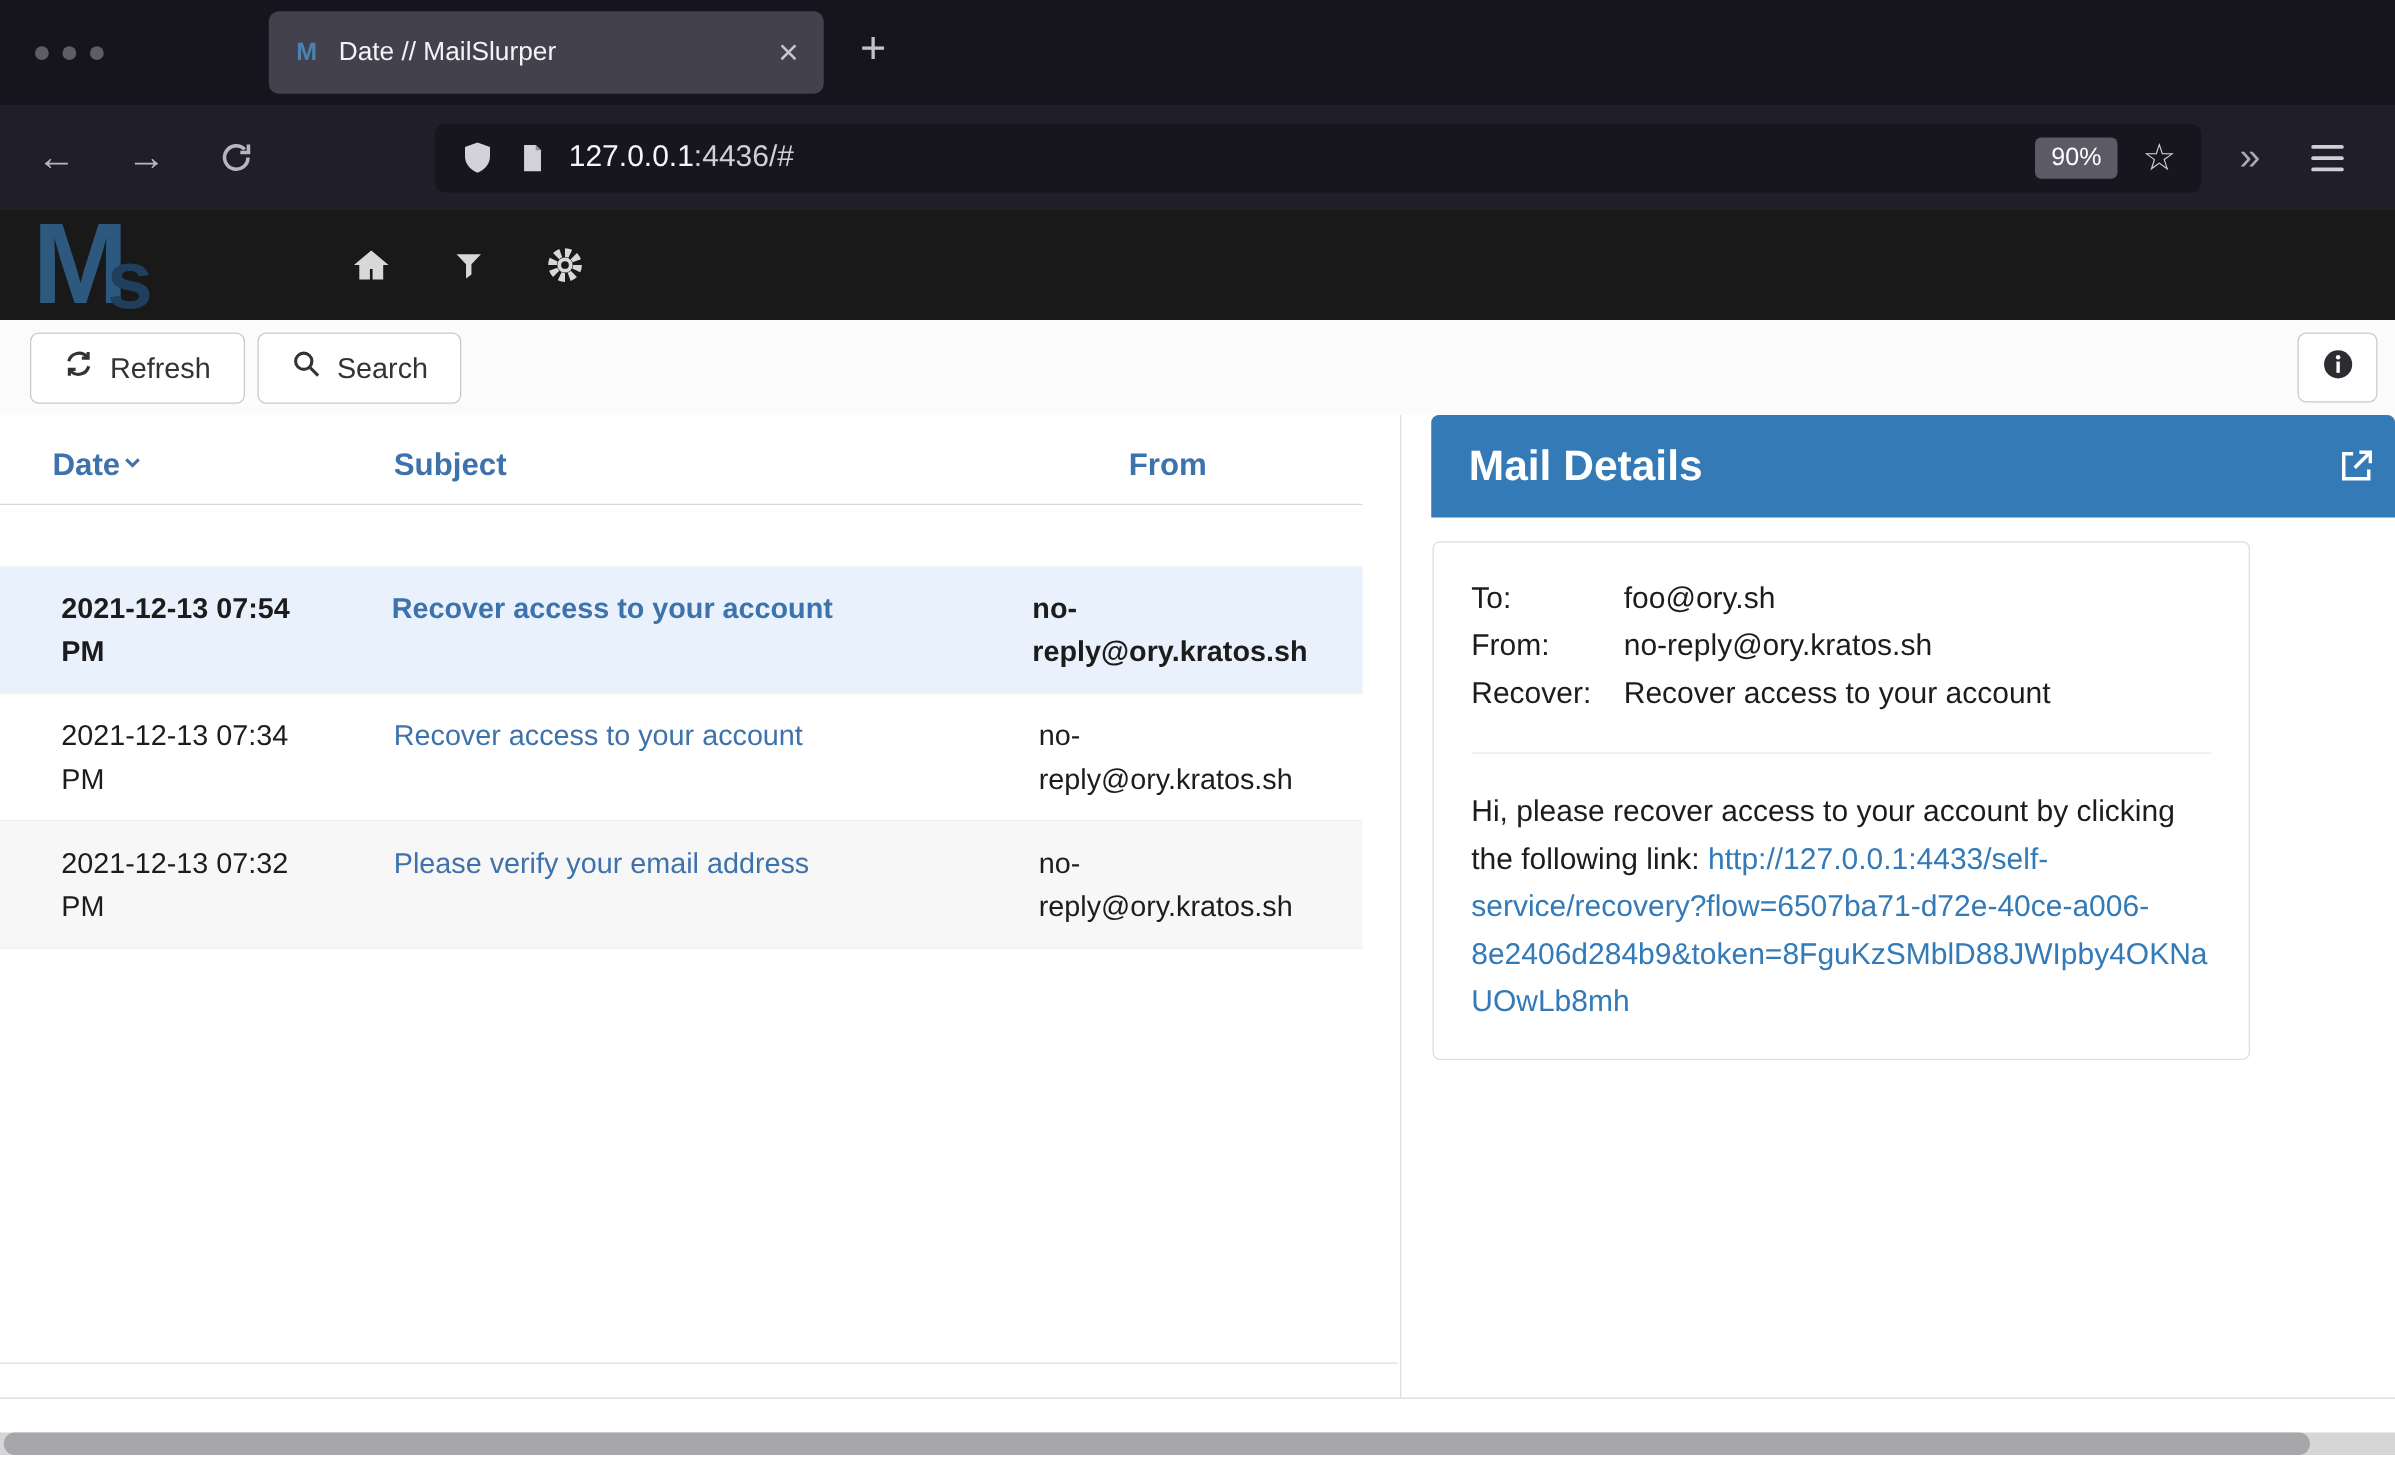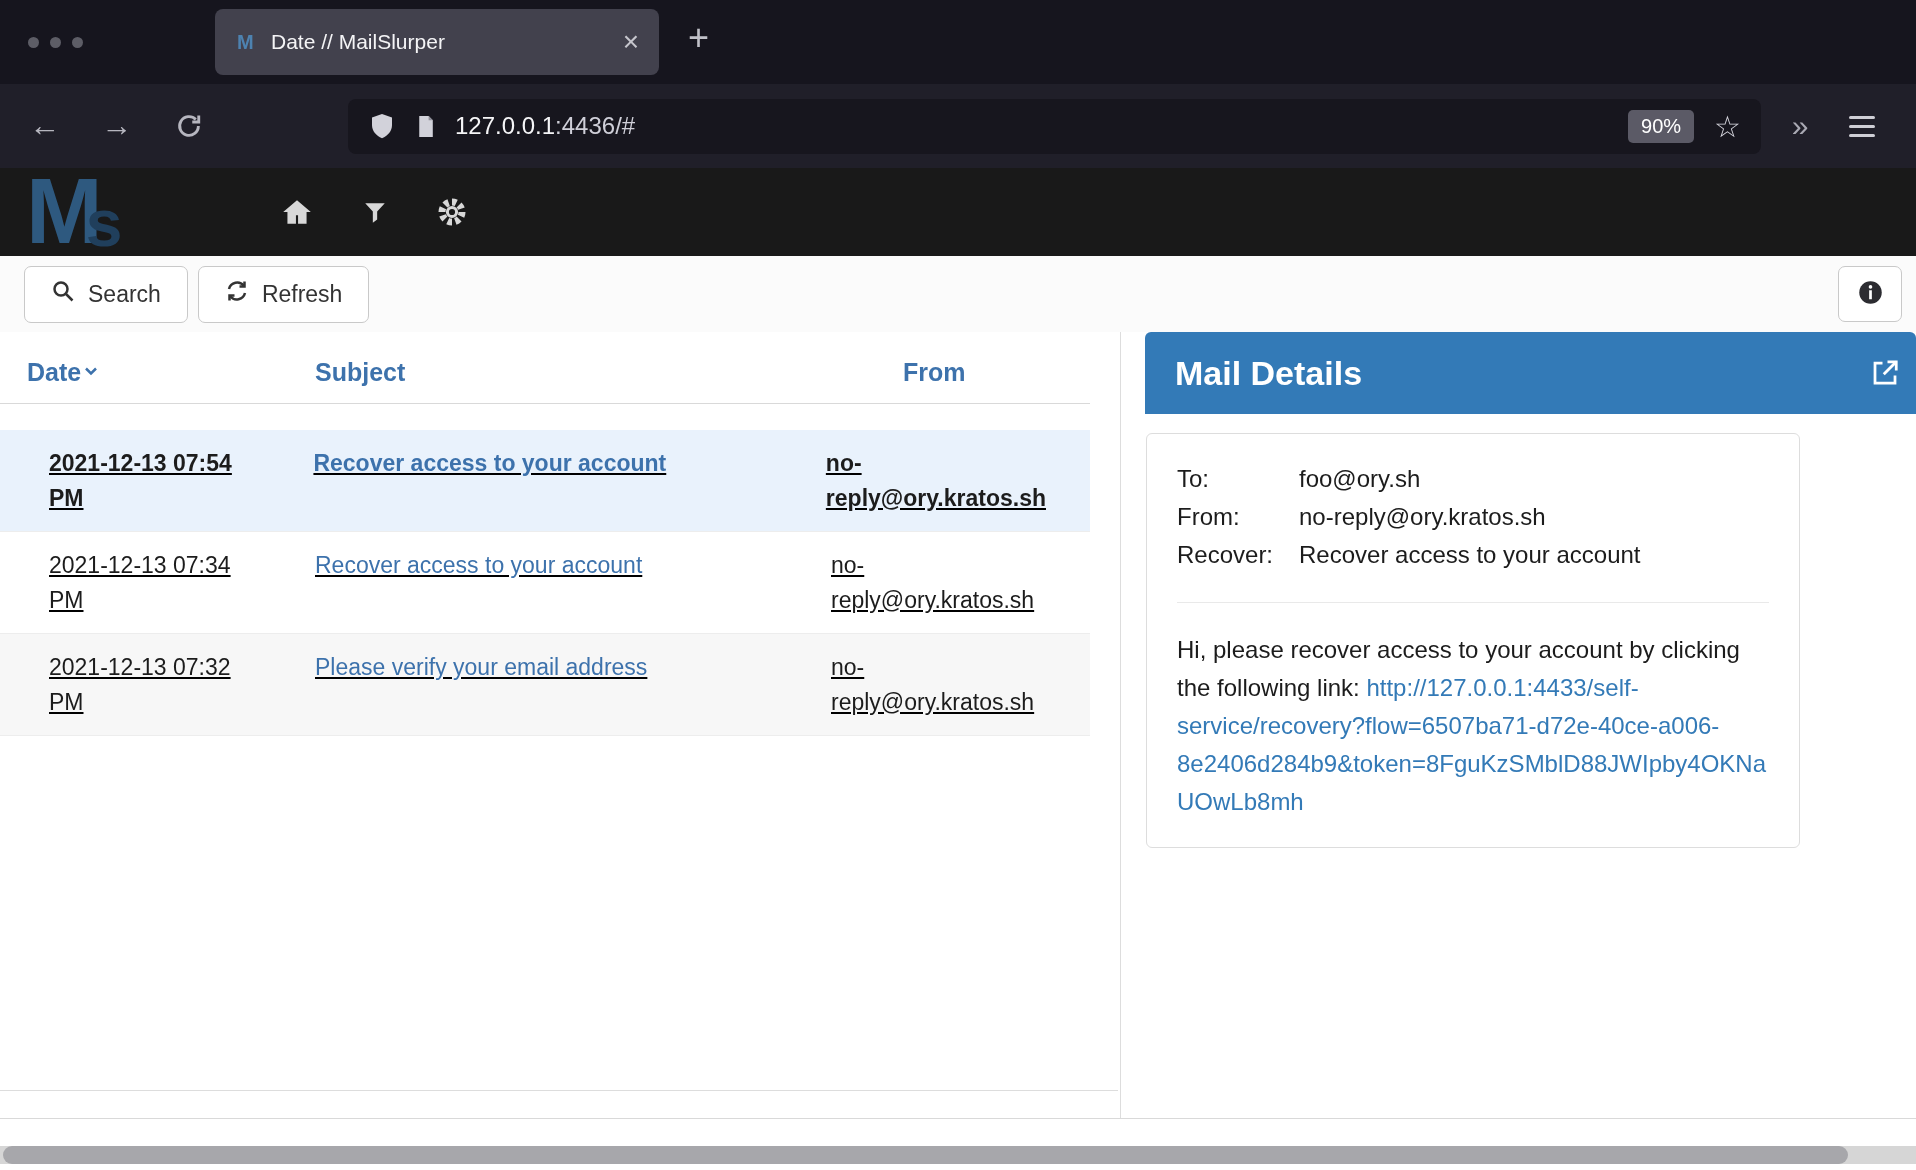--- a/index.html
+++ b/index.html
@@ -87,24 +87,24 @@
 
   
   .left-pane {
     position: absolute; top: 332px; left: 0; width: 1118px; height: 759px;
     border-bottom: 1px solid #dddddd; background: #ffffff;
   }
   .list-header {
     display: flex; width: 1090px; padding: 26px 0 16px;
     border-bottom: 1px solid #d9d9d9; color: #3d72ac; font-weight: bold; font-size: 25px;
   }
-  .hdr-date { width: 315px; padding-left: 27px; display: flex; align-items: center; gap: 0; cursor: pointer; }
+  .hdr-date { width: 315px; padding-left: 42px; display: flex; align-items: center; gap: 0; cursor: pointer; }
   .hdr-subject { width: 516px; cursor: pointer; }
   .hdr-from { flex: 1; padding-left: 72px; cursor: pointer; }
-  .mail-rows { margin-top: 26px; width: 1090px; text-decoration: underline; }
+  .mail-rows { margin-top: 49px; width: 1090px; }
   .mail-row {
     display: flex; padding: 16px 0; font-size: 23px; line-height: 1.5;
     border-bottom: 1px solid #ededed; cursor: pointer; background: #ffffff;
   }
   .mail-row:nth-child(odd) { background: #f7f7f7; }
   .mail-row.selected { background: #e9f2fc; font-weight: bold; }
   .cell.date { width: 315px; padding-left: 49px; padding-right: 52px; color: #1c1c1c; }
   .cell.subject { width: 516px; padding-right: 30px; }
   .subject-link { color: #3d72ac; text-decoration: none; cursor: pointer; }
   .cell.from { flex: 1; padding-right: 44px; color: #1c1c1c; overflow-wrap: break-word; }
@@ -215,36 +215,36 @@
         <circle cx="16" cy="16" r="4.6" fill="none" stroke="#d8d8d8" stroke-width="3"></circle>
       </svg>
     </span>
   </div>
 </div>
 
 <div class="toolbar">
   <button class="btn">
     <span>
       <svg width="24" height="24" viewBox="0 0 24 24">
-        <circle cx="10" cy="10" r="6.5" fill="none" stroke="#333" stroke-width="2.5"></circle>
-        <path d="M15 15l6.5 6.5" stroke="#333" stroke-width="2.5"></path>
-      </svg>
-    </span>
-    <span>Search</span>
+        <path d="M4 10a8.5 8.5 0 0 1 14.8-3.3" fill="none" stroke="#333" stroke-width="2.5"></path>
+        <path d="M19.5 2.5v5h-5" fill="none" stroke="#333" stroke-width="2.5"></path>
+        <path d="M20 14a8.5 8.5 0 0 1-14.8 3.3" fill="none" stroke="#333" stroke-width="2.5"></path>
+        <path d="M4.5 21.5v-5h5" fill="none" stroke="#333" stroke-width="2.5"></path>
+      </svg>
+    </span>
+    <span>Refresh</span>
   </button>
   <button class="btn">
     <span>
       <svg width="24" height="24" viewBox="0 0 24 24">
-        <path d="M4 10a8.5 8.5 0 0 1 14.8-3.3" fill="none" stroke="#333" stroke-width="2.5"></path>
-        <path d="M19.5 2.5v5h-5" fill="none" stroke="#333" stroke-width="2.5"></path>
-        <path d="M20 14a8.5 8.5 0 0 1-14.8 3.3" fill="none" stroke="#333" stroke-width="2.5"></path>
-        <path d="M4.5 21.5v-5h5" fill="none" stroke="#333" stroke-width="2.5"></path>
-      </svg>
-    </span>
-    <span>Refresh</span>
+        <circle cx="10" cy="10" r="6.5" fill="none" stroke="#333" stroke-width="2.5"></circle>
+        <path d="M15 15l6.5 6.5" stroke="#333" stroke-width="2.5"></path>
+      </svg>
+    </span>
+    <span>Search</span>
   </button>
   <div class="info-btn">
     <span>
       <svg width="27" height="27" viewBox="0 0 24 24">
         <circle cx="12" cy="12" r="10" fill="#2c2c31"></circle>
         <circle cx="12" cy="7" r="1.6" fill="#ffffff"></circle>
         <rect x="10.8" y="10" width="2.4" height="8" fill="#ffffff"></rect>
       </svg>
     </span>
   </div>

